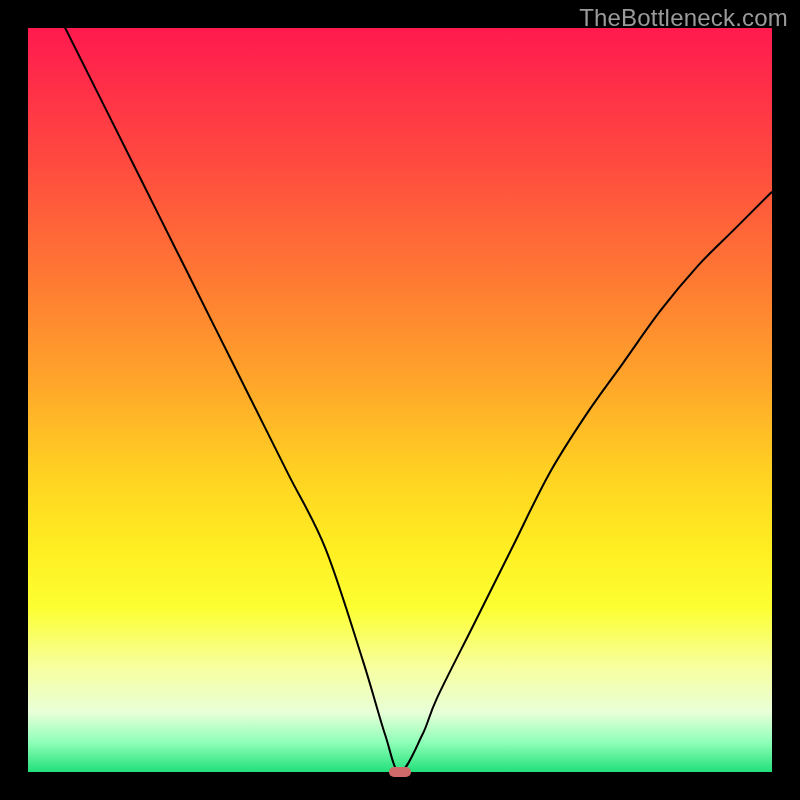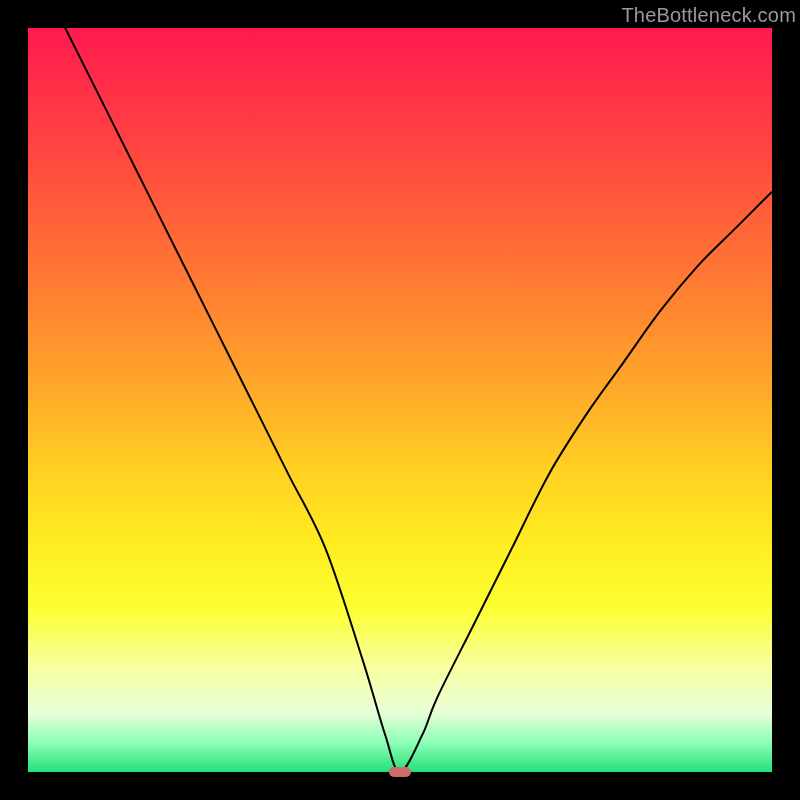--- a/index.html
+++ b/index.html
@@ -36,23 +36,23 @@
       #fcff32 78%,
       #f7ffa0 86%,
       #e8ffd8 92%,
       #8fffb8 96%,
       #22e07a 100%
     );
   }
   .watermark {
     position: absolute;
     top: 4px;
-    right: 4px;
+    right: 12px;
     color: #9a9a9a;
-    font-size: 20px;
+    font-size: 24px;
     font-weight: 500;
     letter-spacing: 0.2px;
   }
   .curve-svg {
     position: absolute;
     top: 0;
     left: 0;
     width: 744px;
     height: 744px;
     overflow: visible;

